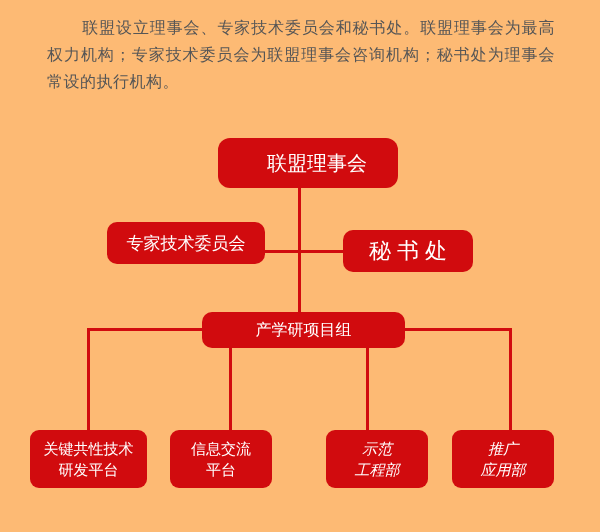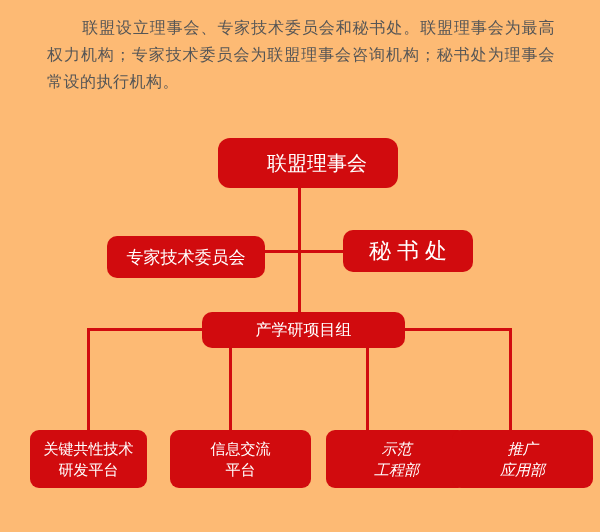--- a/index.html
+++ b/index.html
@@ -47,24 +47,24 @@
     display: flex;
     flex-direction: column;
     align-items: center;
     justify-content: center;
     text-align: center;
     border-radius: 10px;
     z-index: 2;
   }
   .node span { display: block; }
   .node-root   { left: 218px; top: 138px; width: 162px; height: 50px; font-size: 20px; border-radius: 12px; padding-left: 18px; }
-  .node-expert { left: 107px; top: 236px; width: 158px; height: 42px; font-size: 17px; }
+  .node-expert { left: 107px; top: 222px; width: 158px; height: 42px; font-size: 17px; }
   .node-secr   { left: 343px; top: 230px; width: 130px; height: 42px; font-size: 22px; }
   .node-proj   { left: 202px; top: 312px; width: 203px; height: 36px; font-size: 16px; }
-  .node-b      { top: 430px; width: 141px; height: 58px; font-size: 15px; line-height: 21px; border-radius: 9px; }
+  .node-b      { top: 430px; width: 102px; height: 58px; font-size: 15px; line-height: 21px; border-radius: 9px; }
   .node-b1 { left: 30px;  width: 117px; }
   .node-b2 { left: 170px; }
   .node-b3 { left: 326px; font-style: italic; }
   .node-b4 { left: 452px; font-style: italic; }
 
   .l-root-v  { left: 298px; top: 188px; width: 3px;  height: 124px; }
   .l-row2-h  { left: 265px; top: 250px; width: 78px; height: 3px;  }
   .l-left-h  { left: 87px;  top: 328px; width: 116px; height: 3px; }
   .l-right-h { left: 404px; top: 328px; width: 108px; height: 3px; }
   .l-left-v  { left: 87px;  top: 328px; width: 3px;  height: 102px; }

